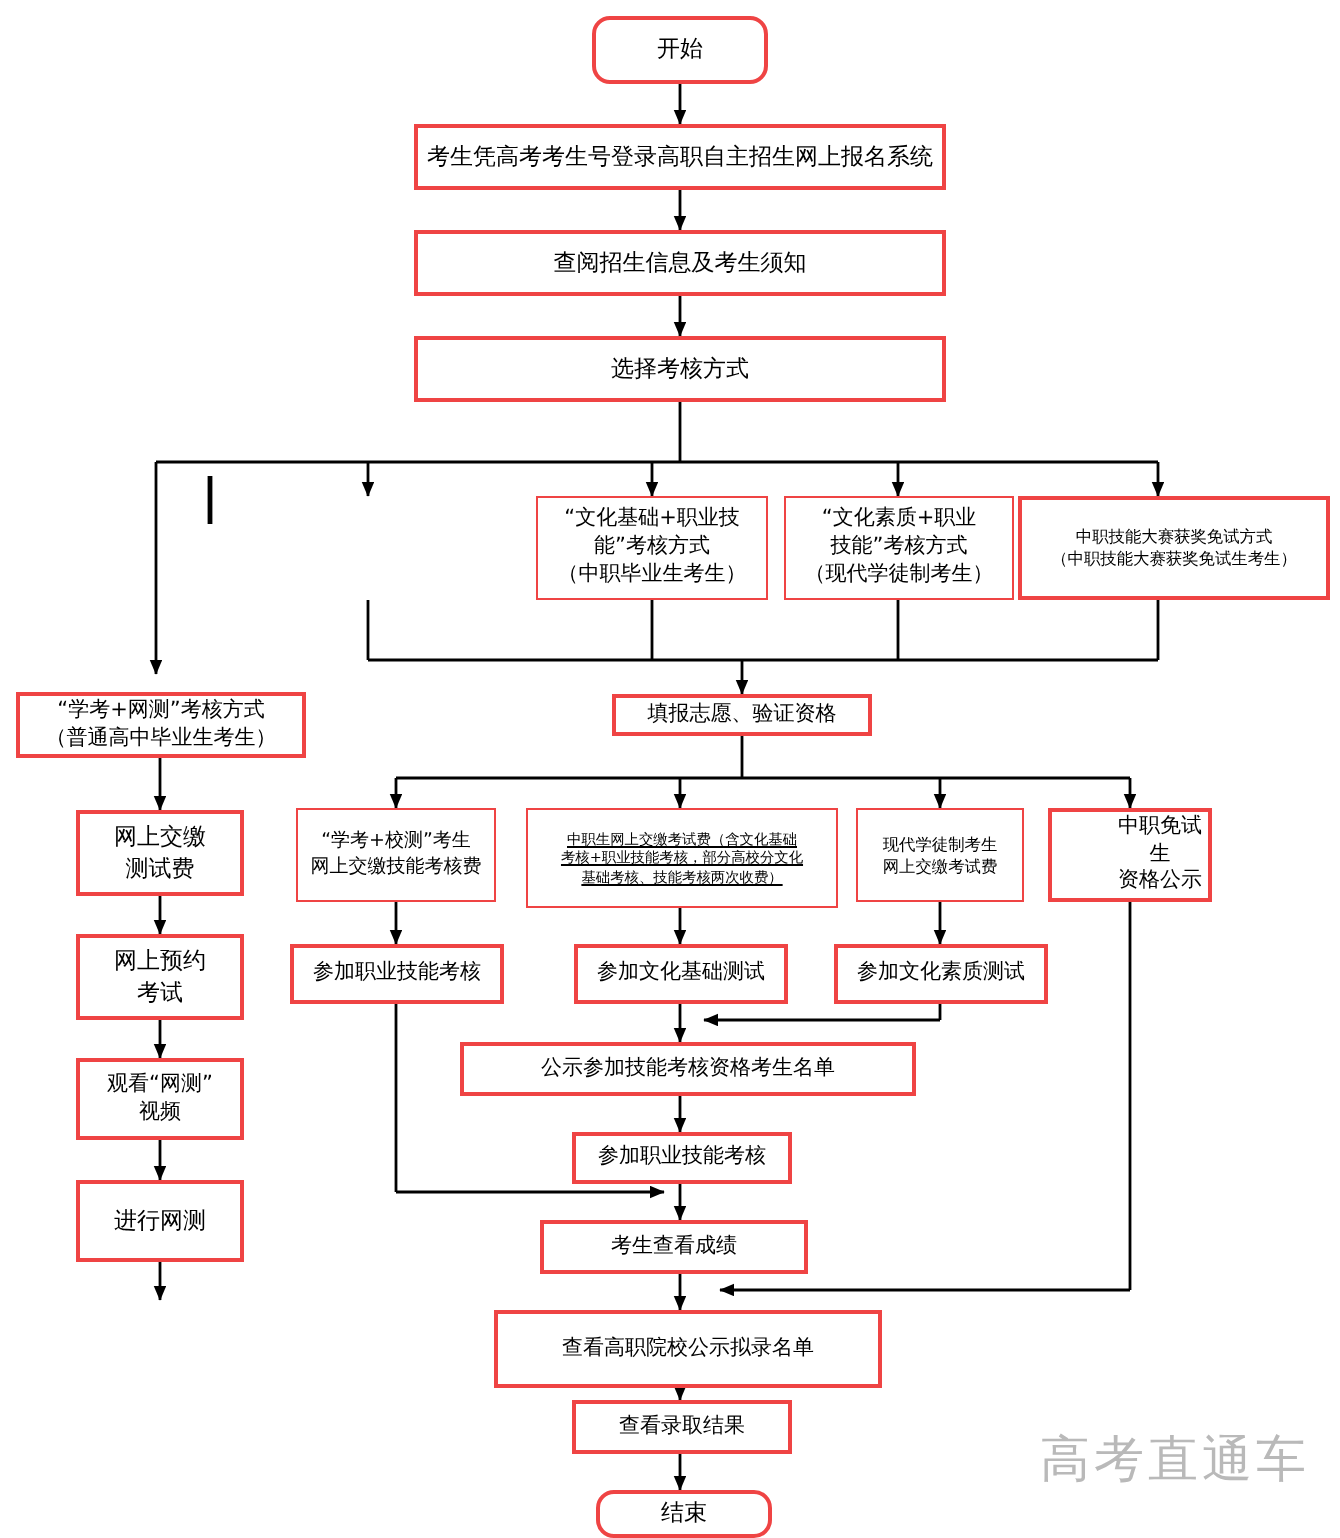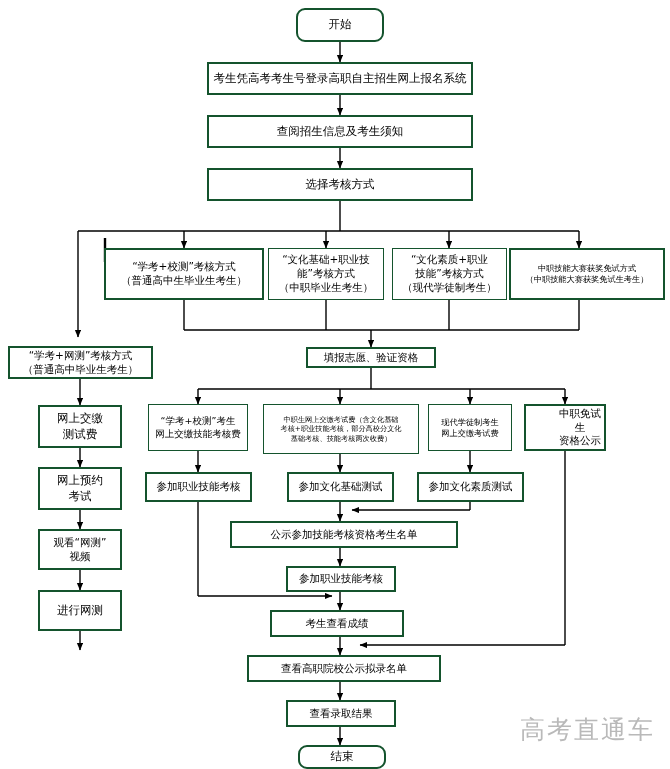--- a/index.html
+++ b/index.html
@@ -18,21 +18,21 @@
   #wires {
     position: absolute;
     left: 0; top: 0;
     width: 670px; height: 769px;
     pointer-events: none;
   }
   .node {
     position: absolute;
     box-sizing: border-box;
     background: #ffffff;
-    border: 2px solid #14532d;
+    border: 2px solid #ef4444;
     display: flex;
     align-items: center;
     justify-content: center;
     text-align: center;
     color: #000000;
     line-height: 1.32;
     white-space: pre-line;
     padding: 1px 2px;
   }
   .node.thin { border-width: 1px; }
@@ -131,22 +131,20 @@
   </svg>
 
   <div class="node term f11" style="left:296px; top:8px; width:88px; height:34px;">开始</div>
 
   <div class="node f11" style="left:207px; top:62px; width:266px; height:33px;">考生凭高考考生号登录高职自主招生网上报名系统</div>
 
   <div class="node f11" style="left:207px; top:115px; width:266px; height:33px;">查阅招生信息及考生须知</div>
 
   <div class="node f11" style="left:207px; top:168px; width:266px; height:33px;">选择考核方式</div>
 
-  <div class="node f10" style="left:104px; top:248px; width:160px; height:52px;">“学考+校测”考核方式
-（普通高中生毕业生考生）</div>
 
   <div class="node thin f10" style="left:268px; top:248px; width:116px; height:52px;">“文化基础+职业技
 能”考核方式
 （中职毕业生考生）</div>
 
   <div class="node thin f10" style="left:392px; top:248px; width:115px; height:52px;">“文化素质+职业
 技能”考核方式
 （现代学徒制考生）</div>
 
   <div class="node f8" style="left:509px; top:248px; width:156px; height:52px;">中职技能大赛获奖免试方式
@@ -165,21 +163,21 @@
 视频</div>
 
   <div class="node f11" style="left:38px; top:590px; width:84px; height:41px;">进行网测</div>
 
 
   <div class="node f10" style="left:306px; top:347px; width:130px; height:21px;">填报志愿、验证资格</div>
 
   <div class="node thin f9" style="left:148px; top:404px; width:100px; height:47px;">“学考+校测”考生
 网上交缴技能考核费</div>
 
-  <div class="node thin f7" style="left:263px; top:404px; width:156px; height:50px;">中职生网上交缴考试费（含文化基础
+  <div class="node thin f7" style="left:263px; top:404px; width:156px; height:50px;text-decoration:underline;">中职生网上交缴考试费（含文化基础
 考核+职业技能考核，部分高校分文化
 基础考核、技能考核两次收费）</div>
 
   <div class="node thin f8" style="left:428px; top:404px; width:84px; height:47px;">现代学徒制考生
 网上交缴考试费</div>
 
   <div class="node f10" style="left:524px; top:404px; width:82px; height:47px;padding-left:32px;">中职免试生
 资格公示</div>
 
   <div class="node f10" style="left:145px; top:472px; width:107px; height:30px;">参加职业技能考核</div>
@@ -187,21 +185,21 @@
   <div class="node f10" style="left:287px; top:472px; width:107px; height:30px;">参加文化基础测试</div>
 
   <div class="node f10" style="left:417px; top:472px; width:107px; height:30px;">参加文化素质测试</div>
 
   <div class="node f10" style="left:230px; top:521px; width:228px; height:27px;">公示参加技能考核资格考生名单</div>
 
   <div class="node f10" style="left:286px; top:566px; width:110px; height:26px;">参加职业技能考核</div>
 
   <div class="node f10" style="left:270px; top:610px; width:134px; height:27px;">考生查看成绩</div>
 
-  <div class="node f10" style="left:247px; top:655px; width:194px; height:27px;">查看高职院校公示拟录名单</div>
+  <div class="node f10" style="left:247px; top:655px; width:194px; height:39px;">查看高职院校公示拟录名单</div>
 
   <div class="node f10" style="left:286px; top:700px; width:110px; height:27px;">查看录取结果</div>
 
   <div class="node term f11" style="left:298px; top:745px; width:88px; height:24px;">结束</div>
 
   <div class="watermark" style="left:520px; top:713px;">高考直通车</div>
 
 </div>
 
 </body></html>

